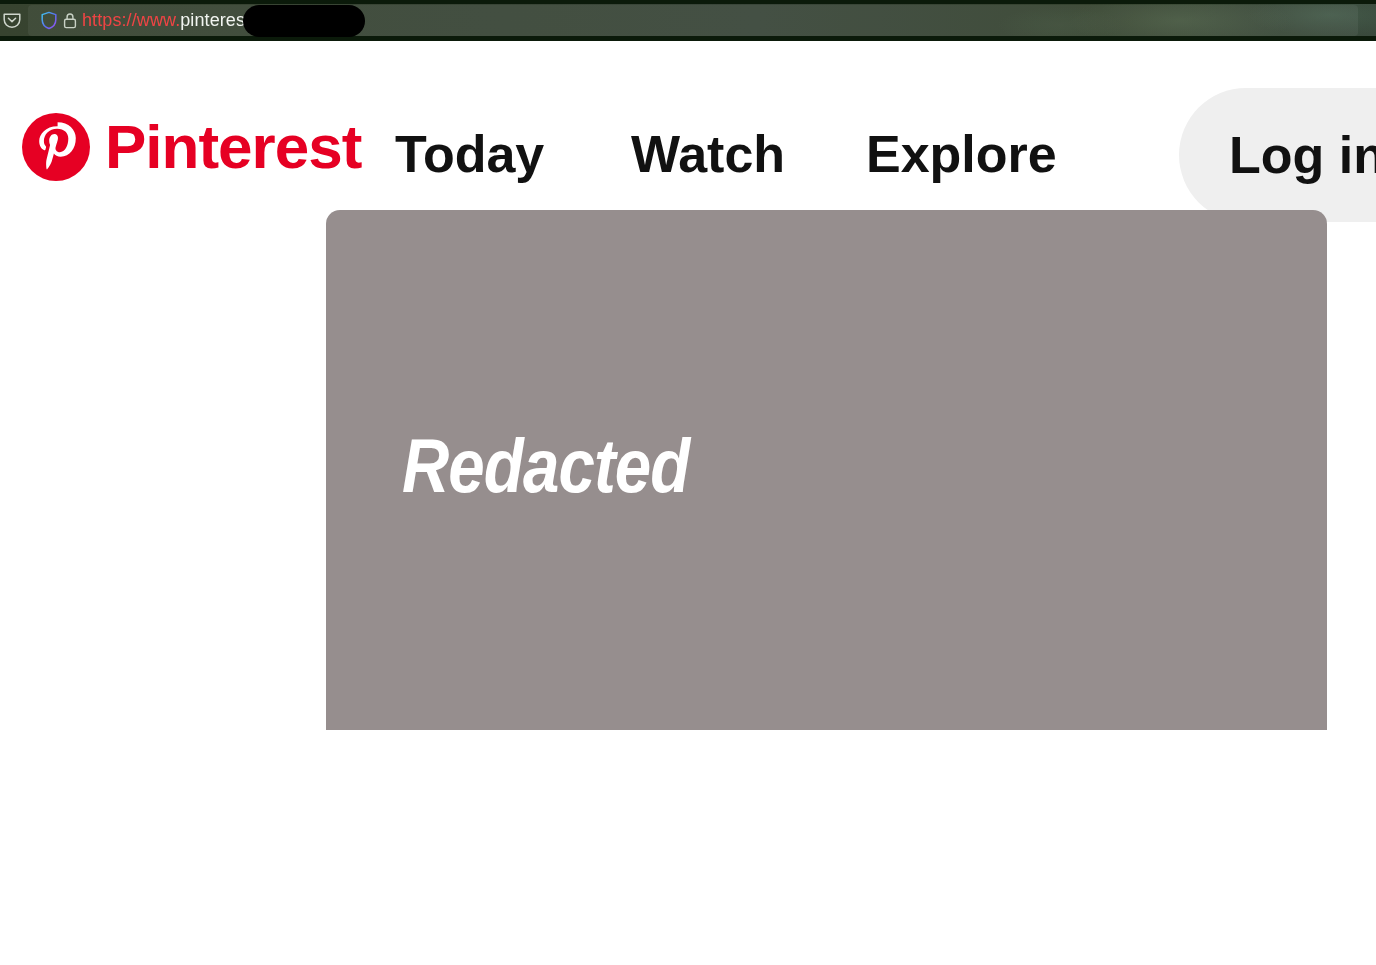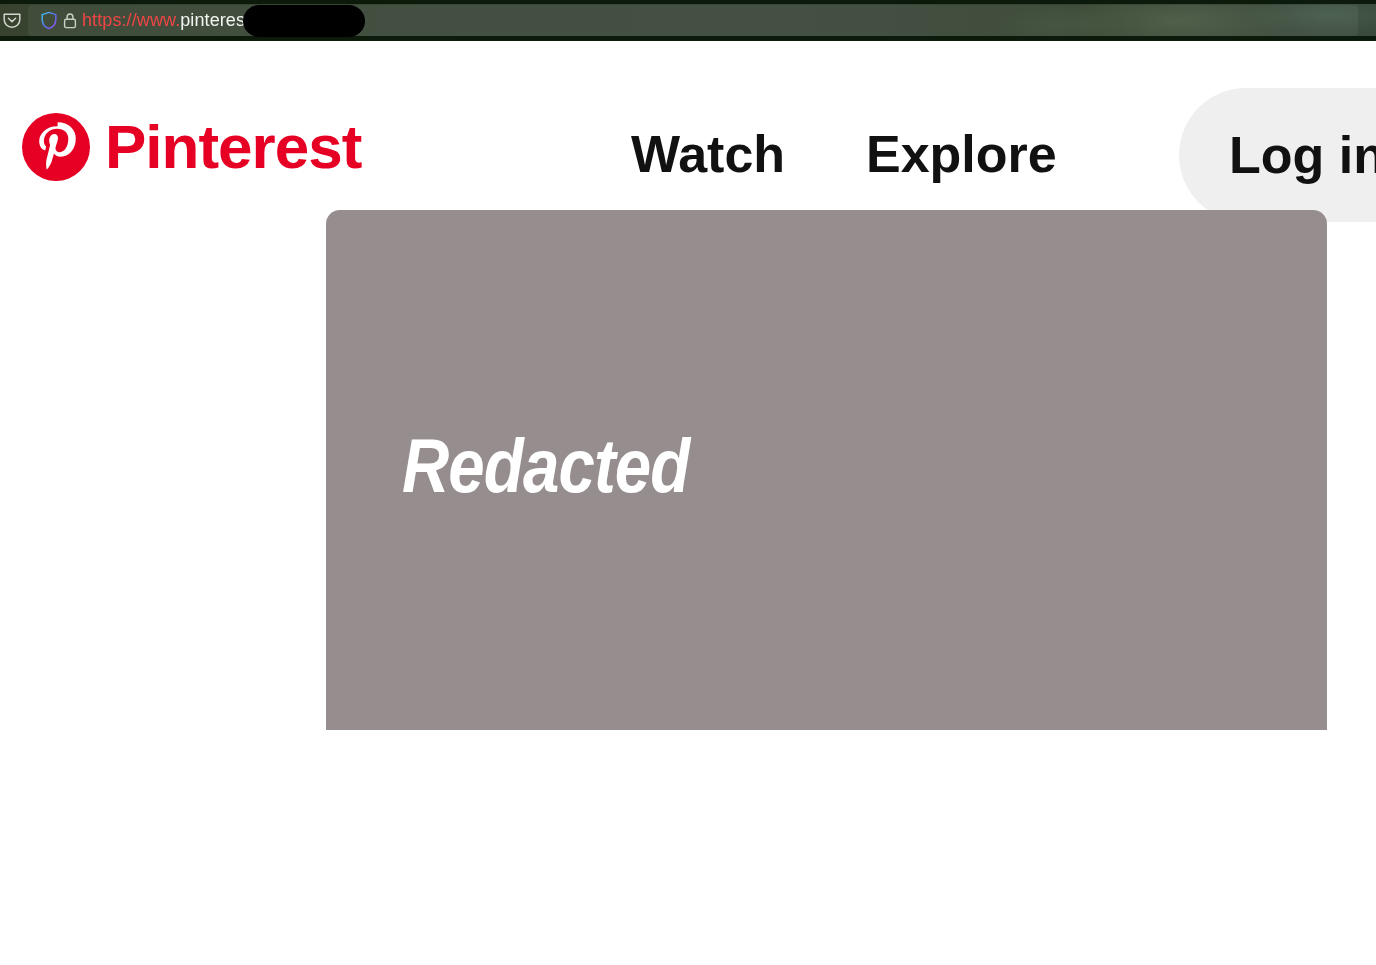--- a/index.html
+++ b/index.html
@@ -247,20 +247,21 @@
     <a id="logo-link" href="#">
       <span id="logo-mark">
         <svg viewBox="0 0 70 70" width="70" height="70">
           <circle cx="35" cy="35" r="34" fill="#e60023"></circle>
           <path fill="#ffffff" d="M36.6 14.2c-12.2 0-18.4 8.1-18.4 14.9 0 4.1 1.6 7.8 5.1 9.1.6.2 1.1 0 1.2-.6.1-.4.4-1.5.5-2 .2-.7.1-.9-.4-1.5-1.1-1.2-1.7-2.8-1.7-5 0-6.5 5.1-12.3 13.2-12.3 7.2 0 11.2 4.2 11.2 9.8 0 7.4-3.4 13.6-8.5 13.6-2.8 0-4.9-2.2-4.2-5 .8-3.3 2.4-6.8 2.4-9.2 0-2.1-1.2-3.9-3.6-3.9-2.9 0-5.2 2.9-5.2 6.7 0 2.5.9 4.1.9 4.1l-3.5 14.3c-1 4.2-.1 9.4 0 9.9.1.3.4.4.6.2.3-.3 3.7-4.5 4.8-8.7.3-1.2 1.9-7.2 1.9-7.2 1 1.8 3.8 3.3 6.8 3.3 9 0 15.1-8.0 15.1-18.7 0-8.1-7.0-15.8-18.2-15.8z"></path>
         </svg>
       </span>
       <span id="logo-wordmark">Pinterest</span>
     </a>
 
+    <div class="nav-item" id="nav-today">Today</div>
     <div class="nav-item" id="nav-explore">Explore</div>
     <div class="nav-item" id="nav-watch">Watch</div>
 
     <button id="login-button">Log in</button>
   </header>
 
   <div id="profile-card">
     <div id="redacted-label">Redacted</div>
   </div>
 

